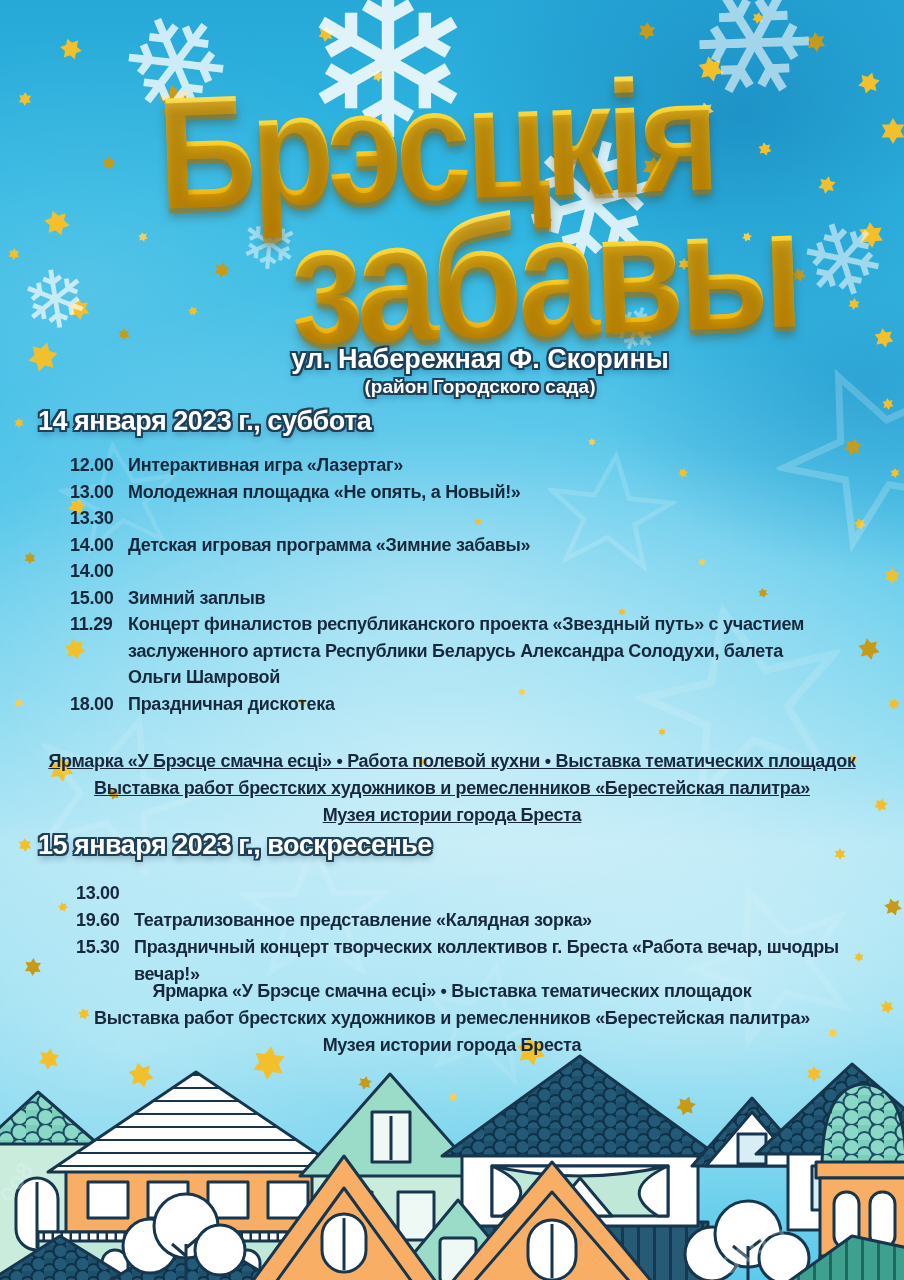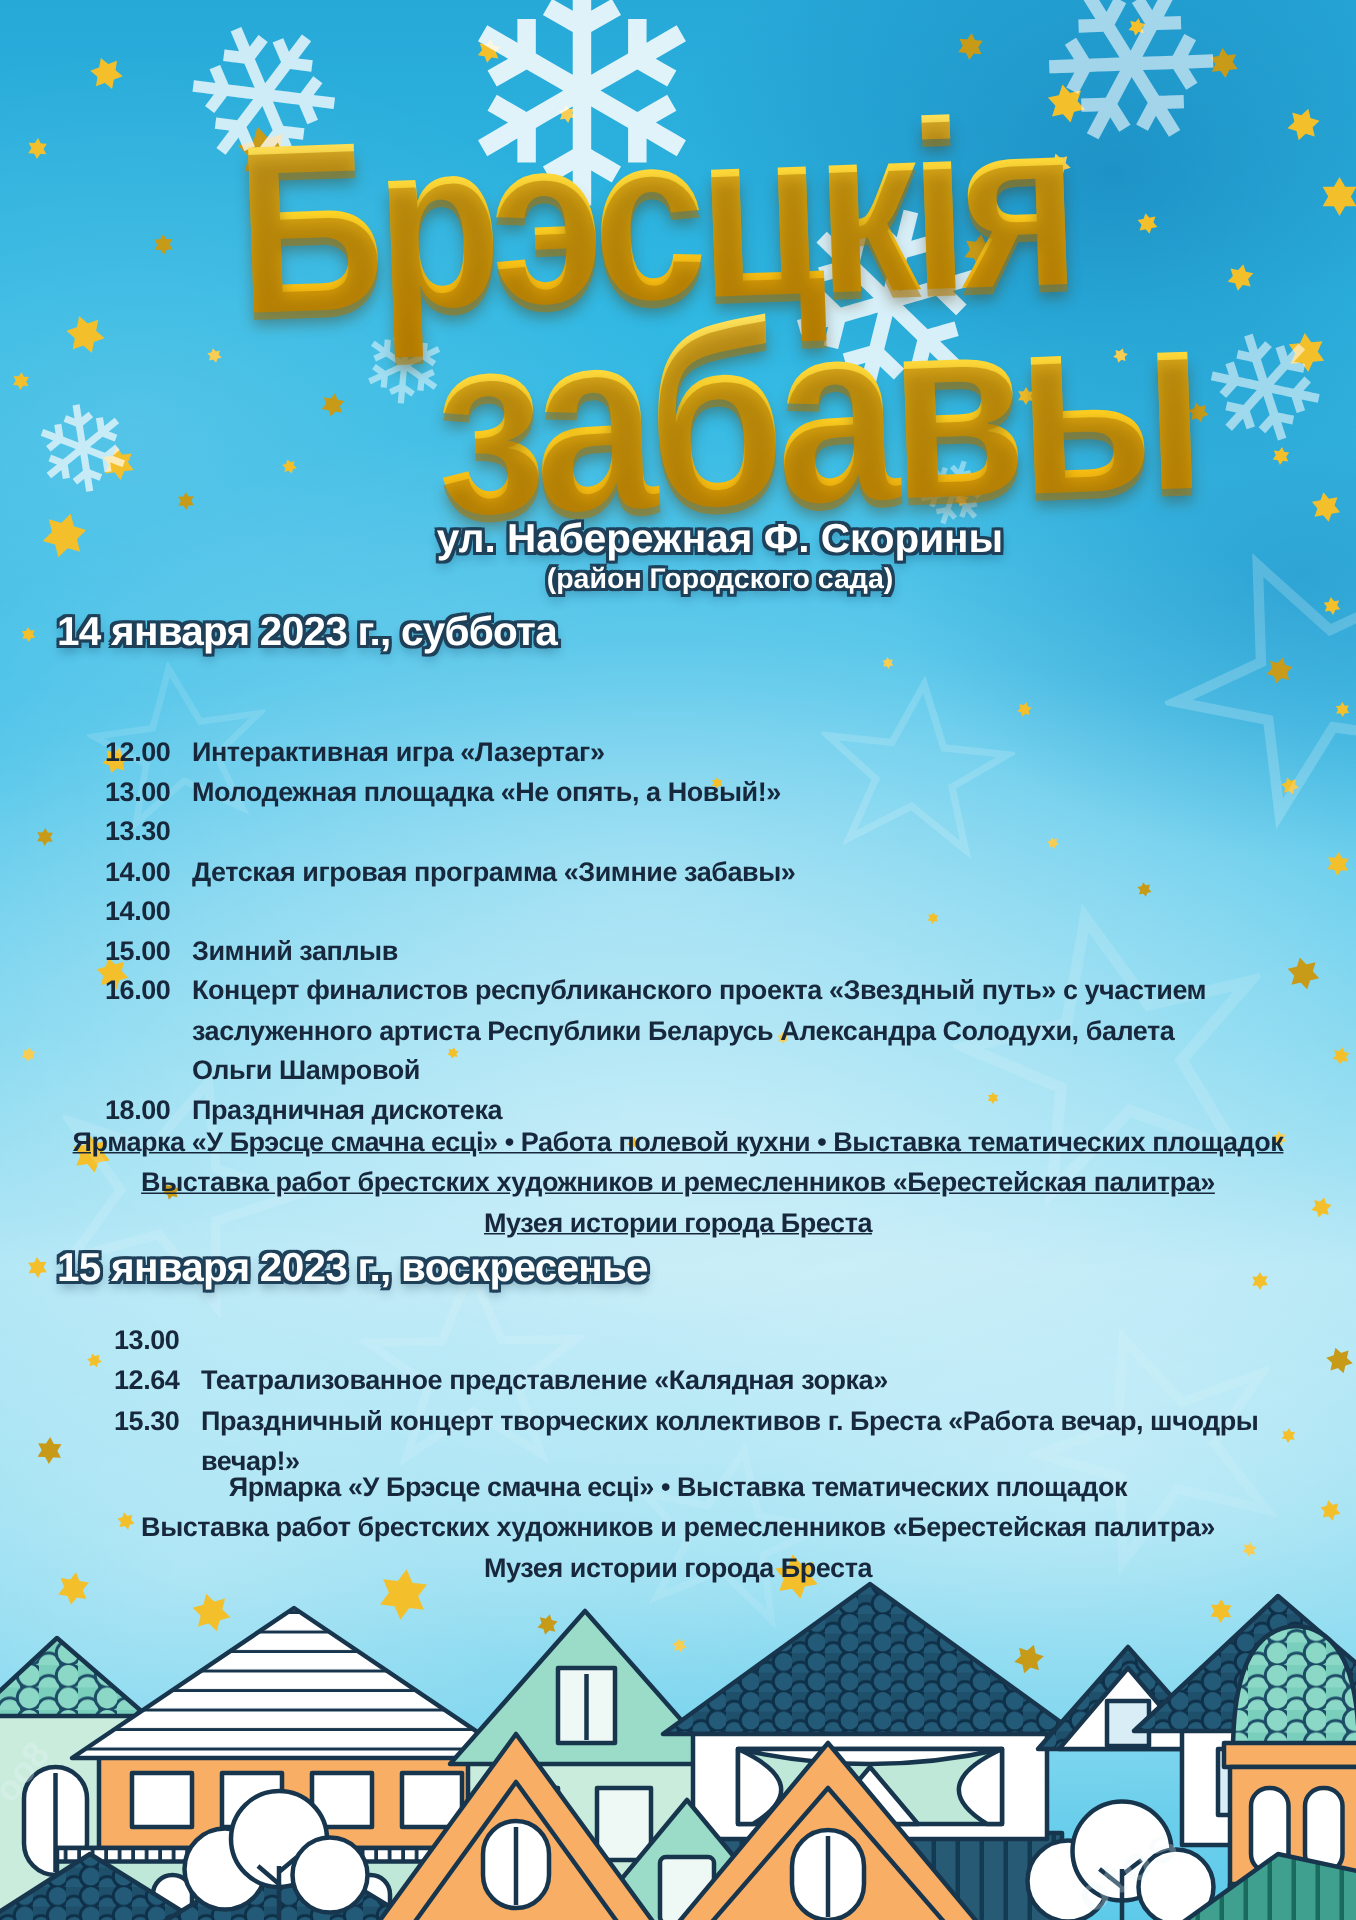--- a/index.html
+++ b/index.html
@@ -44,21 +44,21 @@
   }
   .address{top:344px;left:0;right:0;text-align:center;transform:translateX(28px);}
   .address .l1{font-size:27px;}
   .address .l2{font-size:19px;margin-top:1px;}
 
   .day-heading{left:38px;font-size:27px;letter-spacing:-.5px;}
   .h-day1{top:406px;}
   .h-day2{top:830px;}
 
   .events{left:70px;color:#18283c;font-weight:bold;font-size:18px;line-height:26.5px;letter-spacing:-.3px;}
-  .ev-day1{top:452px;width:790px;margin-top:36px;}
+  .ev-day1{top:452px;width:790px;}
   .ev-day2{top:880px;left:76px;width:800px;line-height:27px;}
   .ev-row{display:flex;align-items:flex-start;}
   .ev-time{width:58px;flex:0 0 58px;}
   .ev-body{flex:1;max-width:706px;}
 
   .extras{left:0;right:0;text-align:center;color:#18283c;font-weight:bold;font-size:18px;line-height:27px;letter-spacing:-.3px;padding:0 44px;}
   .x-day1{top:748px;text-decoration:underline;}
   .x-day2{top:978px;}
 
   .town{position:absolute;left:0;bottom:0;z-index:3;}
@@ -759,21 +759,21 @@
       <div class="ev-body">Детская игровая программа «Зимние забавы»</div>
     </div>
     <div class="ev-row">
       <div class="ev-time">14.00</div>
     </div>
     <div class="ev-row">
       <div class="ev-time">15.00</div>
       <div class="ev-body">Зимний заплыв</div>
     </div>
     <div class="ev-row">
-      <div class="ev-time">16.00</div>
+      <div class="ev-time">11.29</div>
       <div class="ev-body">Концерт финалистов республиканского проекта «Звездный путь» с участием заслуженного артиста Республики Беларусь Александра Солодухи, балета Ольги Шамровой</div>
     </div>
     <div class="ev-row">
       <div class="ev-time">18.00</div>
       <div class="ev-body">Праздничная дискотека</div>
     </div>
   </div>
 
   <div class="txt extras x-day1">
     <div>Ярмарка «У Брэсце смачна есці»  •  Работа полевой кухни  •  Выставка тематических площадок</div>
@@ -781,21 +781,21 @@
     <div>Музея истории города Бреста</div>
   </div>
 
   <div class="txt outlined day-heading h-day2">15 января 2023 г., воскресенье</div>
 
   <div class="txt events ev-day2">
     <div class="ev-row">
       <div class="ev-time">13.00</div>
     </div>
     <div class="ev-row">
-      <div class="ev-time">12.64</div>
+      <div class="ev-time">19.60</div>
       <div class="ev-body">Театрализованное представление «Калядная зорка»</div>
     </div>
     <div class="ev-row">
       <div class="ev-time">15.30</div>
       <div class="ev-body">Праздничный концерт творческих коллективов г. Бреста «Работа вечар, шчодры вечар!»</div>
     </div>
   </div>
 
   <div class="txt extras x-day2">
     <div>Ярмарка «У Брэсце смачна есці»  •  Выставка тематических площадок</div>

